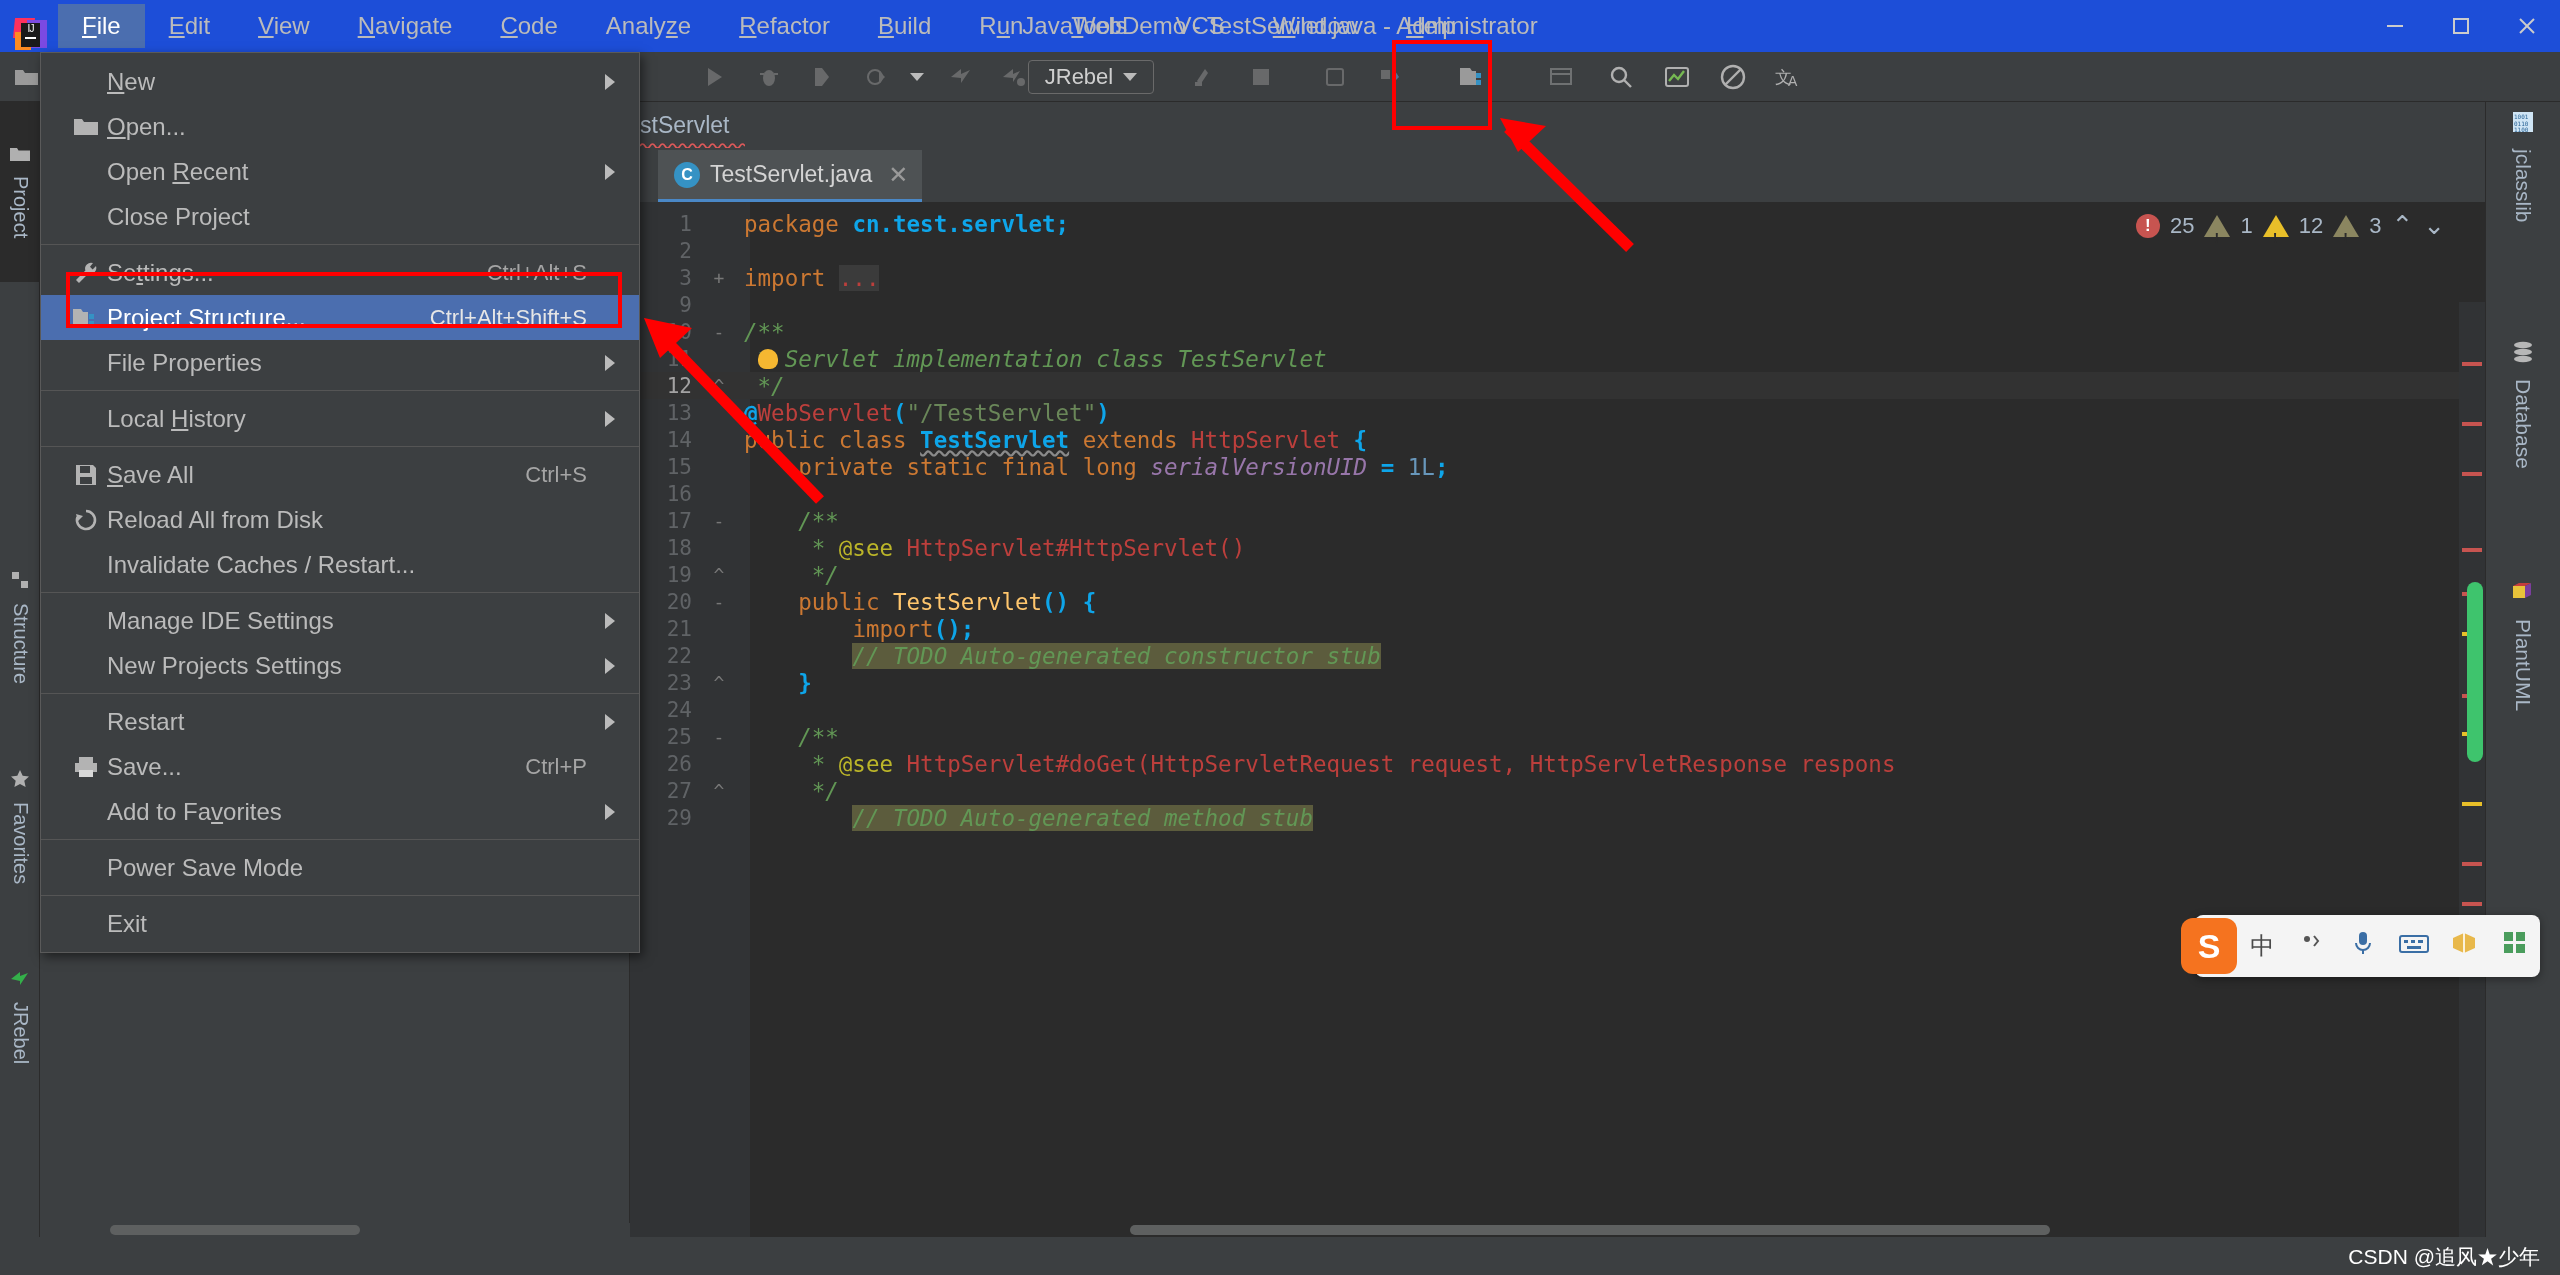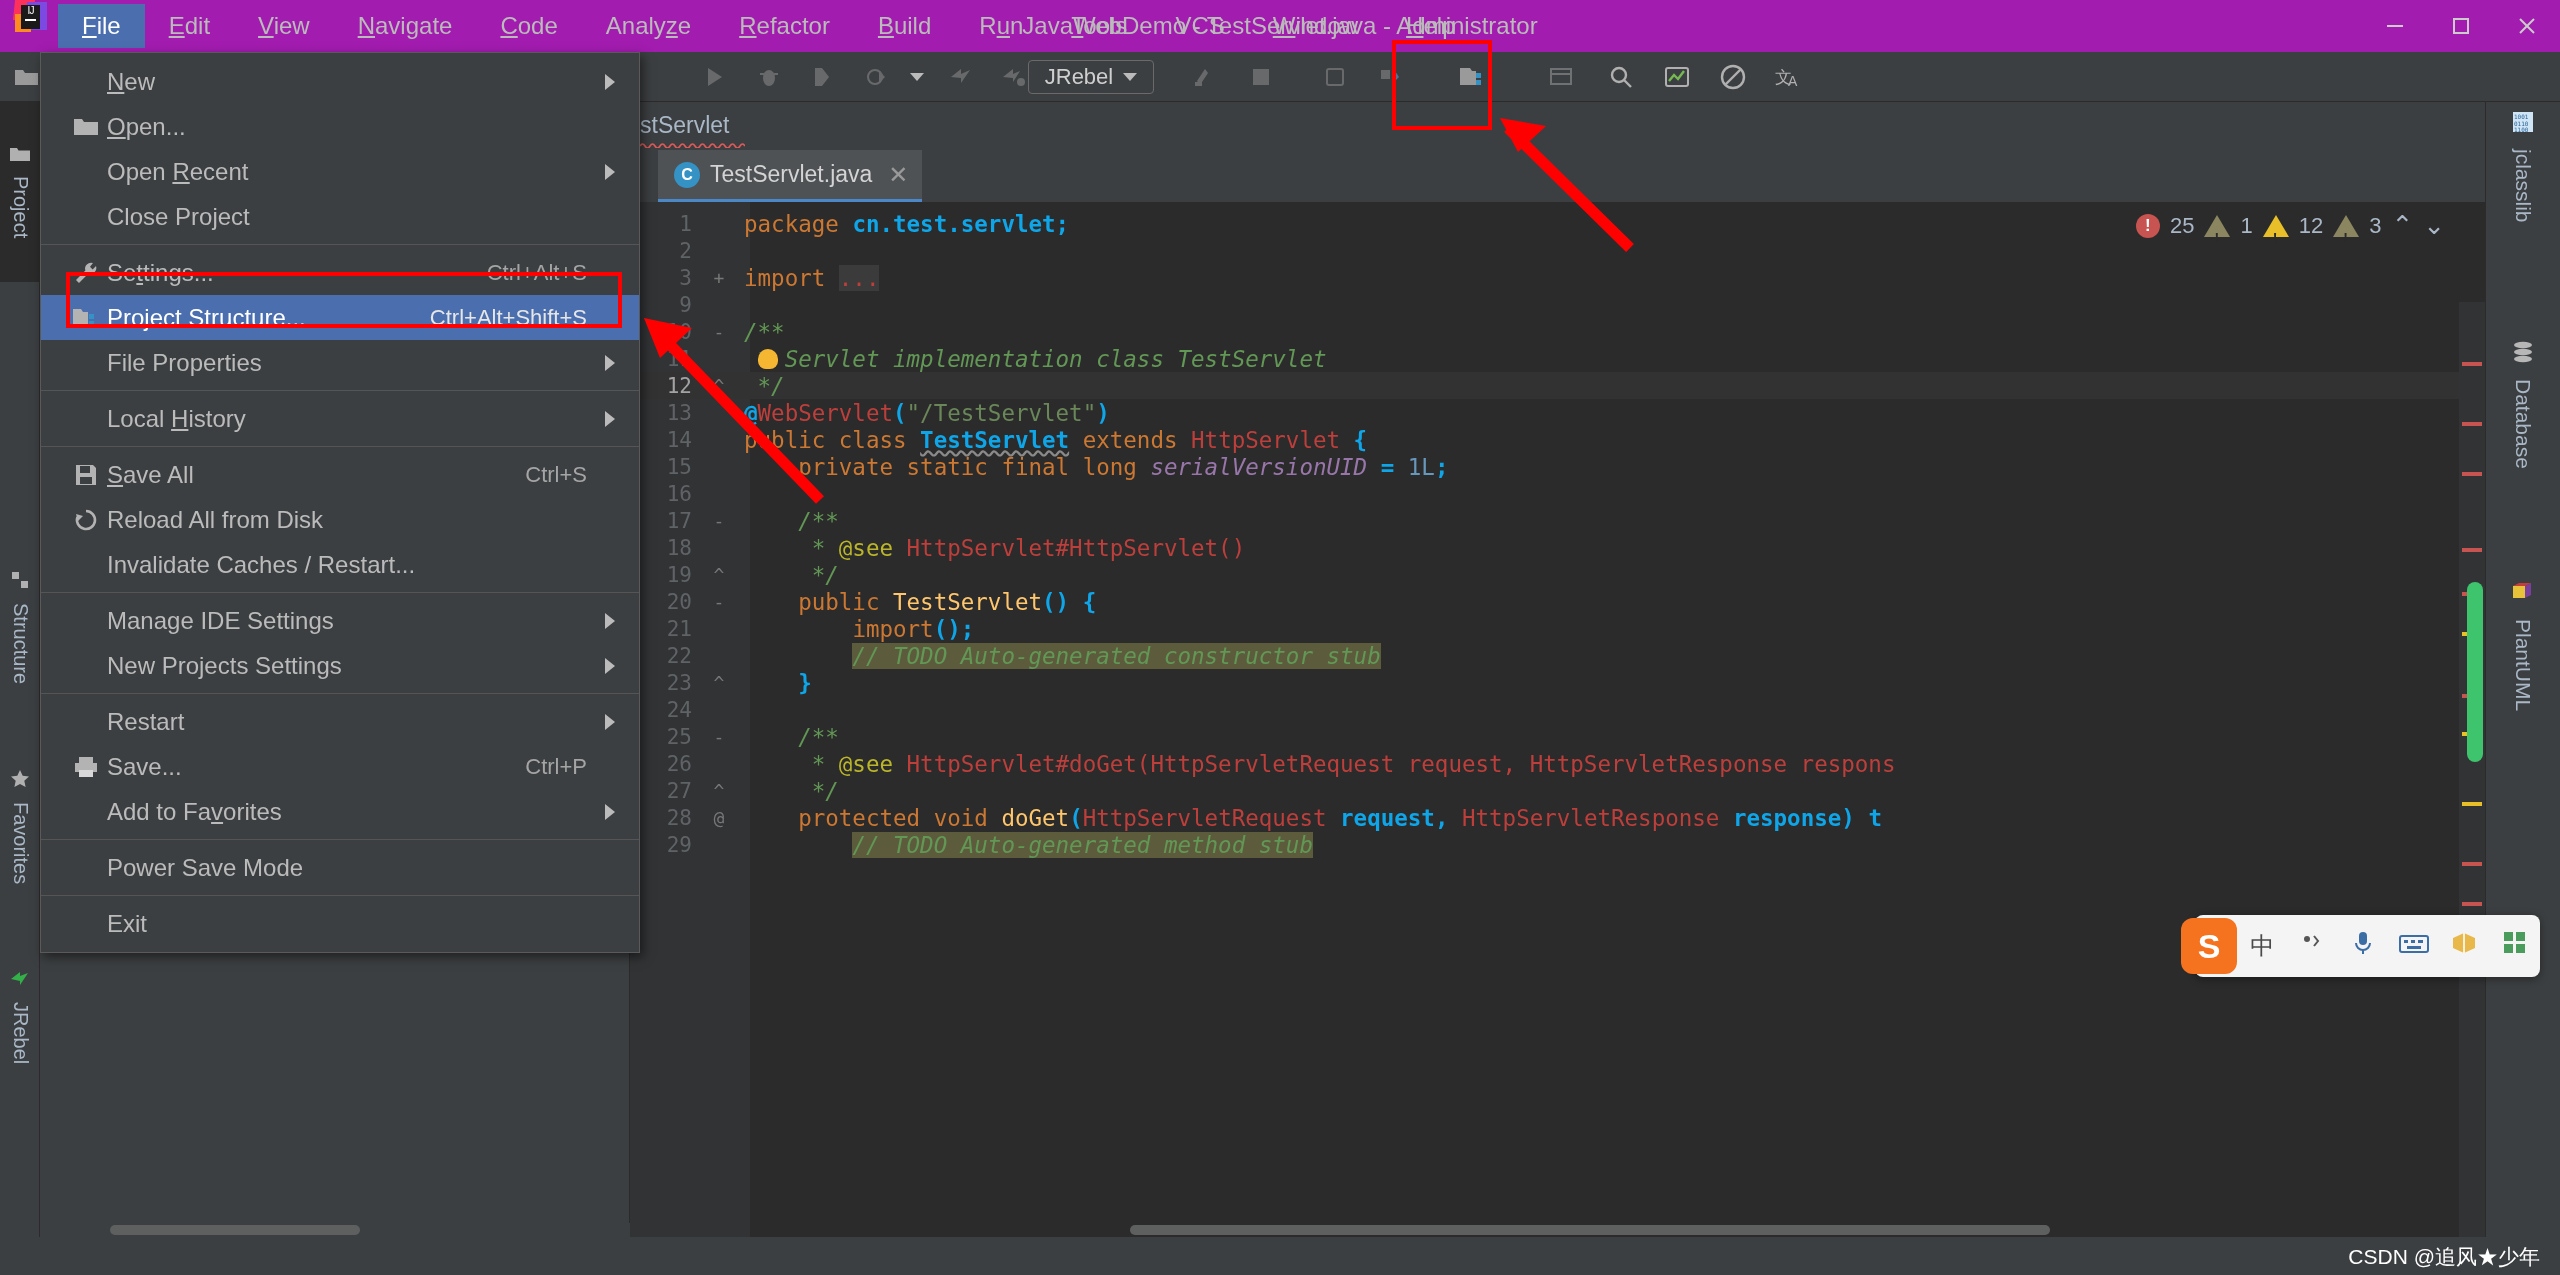--- a/index.html
+++ b/index.html
@@ -7,21 +7,21 @@
     width: 2560px; height: 1275px;
     background: #3c3f41;
     font-family: "Liberation Sans", sans-serif;
     overflow: hidden;
   }
   #app { position: relative; width: 2560px; height: 1275px; background: #3c3f41; }
 
   
   .titlebar {
     position: absolute; top: 0; left: 0; width: 2560px; height: 52px;
-    background: #a21caf; display: flex; align-items: flex-start;
+    background: #1d4ed8; display: flex; align-items: flex-end;
   }
   .ij-logo {
     width: 34px; height: 34px; margin-left: 14px; margin-right: 10px;
     position: relative; flex: none;
   }
   .ij-logo .sq1 { position:absolute; left:0; top:0; width:20px; height:20px; background:#fe315d; transform:skewX(-6deg);}
   .ij-logo .sq2 { position:absolute; left:13px; top:2px; width:20px; height:28px; background:#7b4ae2;}
   .ij-logo .sq3 { position:absolute; left:1px; top:14px; width:16px; height:18px; background:#fd8b22;}
   .ij-logo .blk { position:absolute; left:7px; top:5px; width:19px; height:24px; background:#1a1a1a;
      color:#fff; font-size:11px; font-family:"Liberation Sans",sans-serif; text-align:center; line-height:11px;}
@@ -446,21 +446,20 @@
           <div class="cl"><span class="lno">18</span><span class="fold"></span><span class="txt">     <span class="cmt">* </span><span class="anno">@see</span> <span class="red">HttpServlet#HttpServlet()</span></span></div>
           <div class="cl"><span class="lno">19</span><span class="fold">^</span><span class="txt">     <span class="cmt">*/</span></span></div>
           <div class="cl"><span class="lno">20</span><span class="fold">-</span><span class="txt">    <span class="kw">public</span> <span class="mth">TestServlet</span><span class="pln">() {</span></span></div>
           <div class="cl"><span class="lno">21</span><span class="fold"></span><span class="txt">        <span class="kw">import</span><span class="pln">();</span></span></div>
           <div class="cl"><span class="lno">22</span><span class="fold"></span><span class="txt">        <span class="hl-todo"><span class="cmt">// TODO Auto-generated constructor stub</span></span></span></div>
           <div class="cl"><span class="lno">23</span><span class="fold">^</span><span class="txt">    <span class="pln">}</span></span></div>
           <div class="cl"><span class="lno">24</span><span class="fold"></span><span class="txt"></span></div>
           <div class="cl"><span class="lno">25</span><span class="fold">-</span><span class="txt">    <span class="cmt">/**</span></span></div>
           <div class="cl"><span class="lno">26</span><span class="fold"></span><span class="txt">     <span class="cmt">* </span><span class="anno">@see</span> <span class="red">HttpServlet#doGet(HttpServletRequest request, HttpServletResponse respons</span></span></div>
           <div class="cl"><span class="lno">27</span><span class="fold">^</span><span class="txt">     <span class="cmt">*/</span></span></div>
-          <div class="cl"><span class="lno">28</span><span class="fold">@</span><span class="txt">    <span class="kw">protected void</span> <span class="mth">doGet</span><span class="pln">(</span><span class="red">HttpServletRequest</span> <span class="pln">request,</span> <span class="red">HttpServletResponse</span> <span class="pln">response) t</span></span></div>
           <div class="cl"><span class="lno">29</span><span class="fold"></span><span class="txt">        <span class="hl-todo"><span class="cmt">// TODO Auto-generated method stub</span></span></span></div>
         </div>
 
       <div class="stripe">
         <i style="top:60px;  background:#c75450;"></i>
         <i style="top:120px; background:#c75450;"></i>
         <i style="top:170px; background:#c75450;"></i>
         <i style="top:246px; background:#c75450;"></i>
         <i style="top:290px; background:#c75450;"></i>
         <i style="top:330px; background:#e8bf29;"></i>

